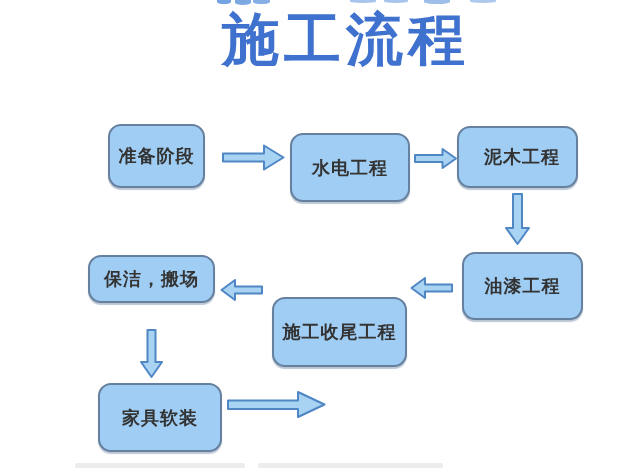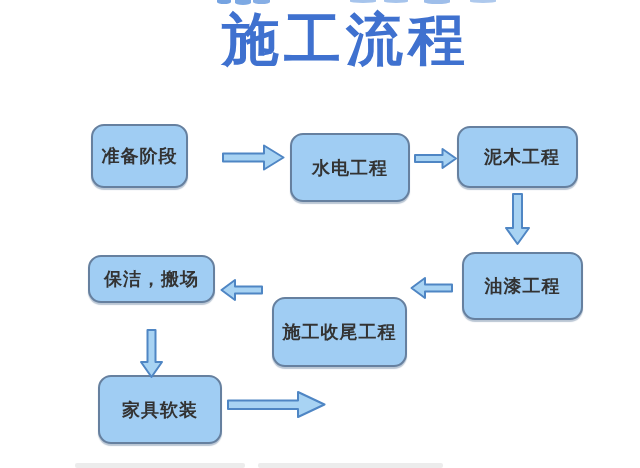--- a/index.html
+++ b/index.html
@@ -18,27 +18,27 @@
     transform:translateX(26px);white-space:nowrap;
   }
   .node{
     position:absolute;background:var(--node_fill);
     border:2px solid var(--node_border);border-radius:13px;
     display:flex;align-items:center;justify-content:center;
     color:var(--node_text);font-size:18px;font-weight:bold;letter-spacing:1px;
     box-shadow:0 2px 1px rgba(102,128,159,0.45);box-sizing:border-box;
     white-space:nowrap;
   }
-  .node-prepare   {left:91px;  top:124px; width:97px; height:64px;}
+  .node-prepare   {left:108px;  top:124px; width:97px; height:64px;}
   .node-plumbing  {left:290px; top:133px; width:120px; height:69px;text-align:right;}
   .node-masonry   {left:457px; top:126px; width:121px; height:62px;padding-left:9px;}
   .node-painting  {left:462px; top:252px; width:121px; height:68px;}
   .node-finishing {left:272px; top:250px; width:135px; height:70px;margin-top:47px;}
   .node-cleaning  {left:88px;  top:255px; width:127px; height:48px;}
-  .node-furniture {left:98px;  top:375px; width:124px; height:69px;text-align:center;}
+  .node-furniture {left:98px;  top:383px; width:124px; height:69px;text-align:center;}
   .node-movein    {left:330px; top:378px; width:127px; height:69px;}
 
   .arrow{position:absolute;overflow:visible;}
   .arrow polygon{fill:var(--arrow_fill);stroke:var(--arrow_border);stroke-width:2;stroke-linejoin:round;}
   .arrow-1{left:222px; top:144px;}
   .arrow-2{left:414px; top:148px;}
   .arrow-3{left:505px; top:193px;}
   .arrow-4{left:410px; top:277px;}
   .arrow-5{left:220px; top:279px;}
   .arrow-6{left:140px; top:329px;}

